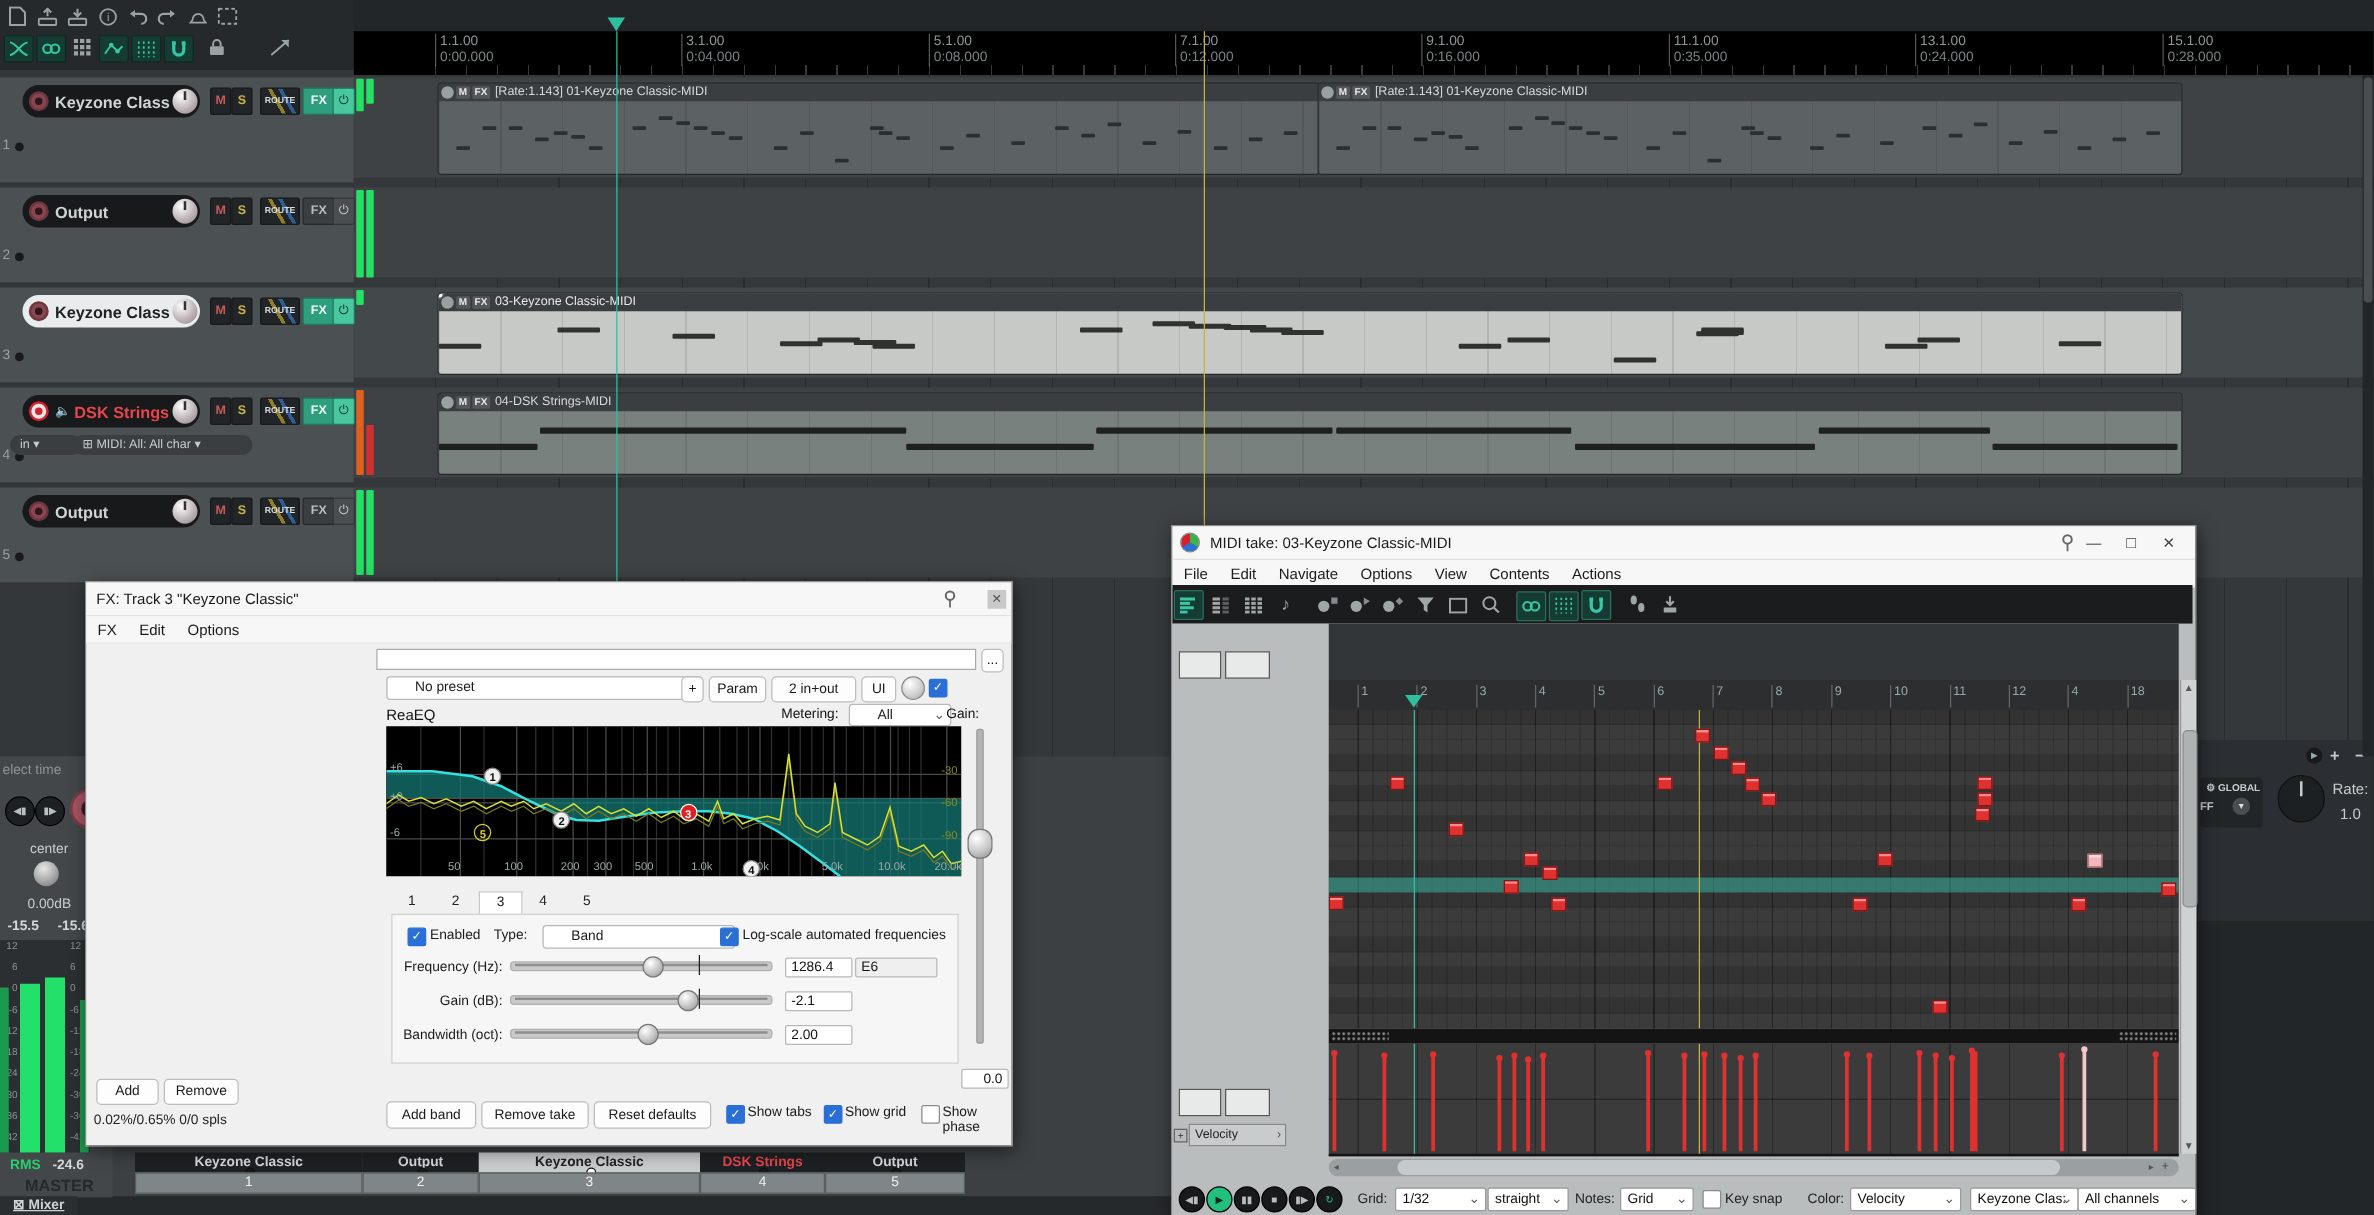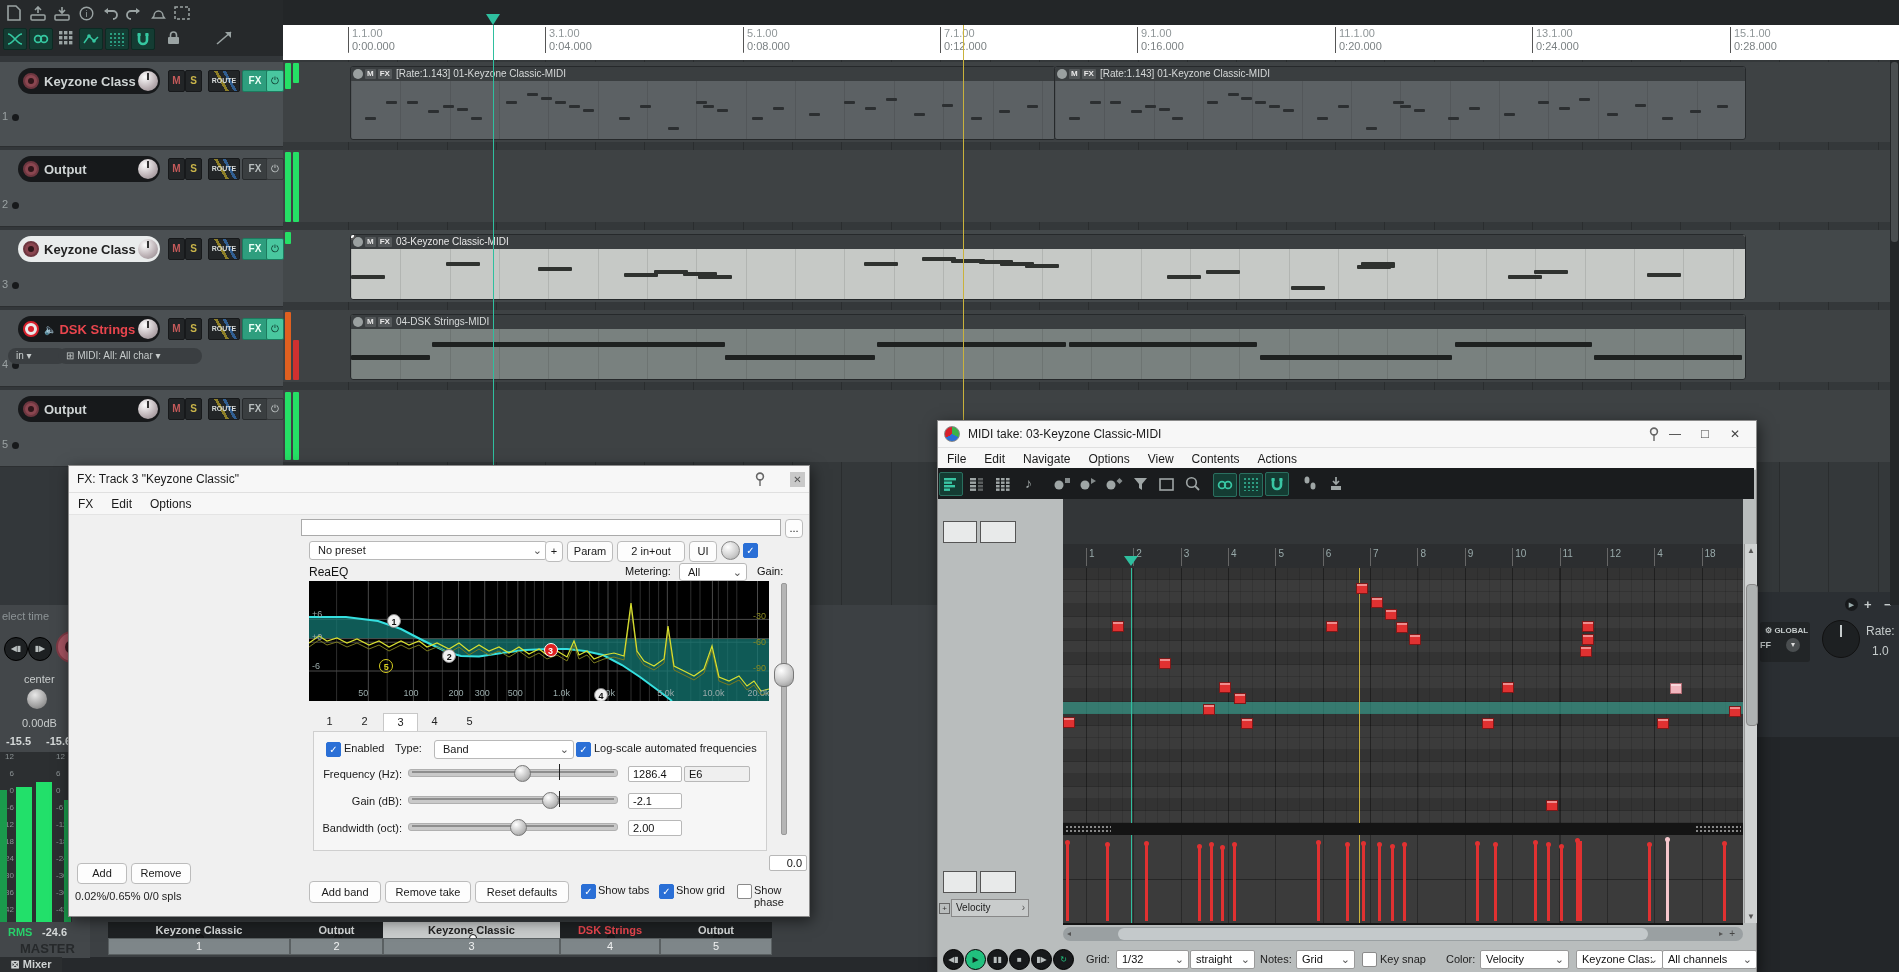--- a/index.html
+++ b/index.html
@@ -6,21 +6,21 @@
   body{width:1899px;height:972px;position:relative;overflow:hidden;
        font-family:"Liberation Sans",sans-serif;font-size:12px;color:#ccc;
        -webkit-font-smoothing:antialiased;}
   .abs{position:absolute;}
   
   #toolbar{left:0;top:0;width:283px;height:56px;background:#26292b;}
   .tbico{display:inline-flex;align-items:center;justify-content:center;width:22px;height:20px;
          margin:1px 1px;color:#9aa3a3;font-size:14px;vertical-align:top;}
   .tbico.on{background:#143c33;border:1px solid #0c2a23;color:#35c7a1;border-radius:2px;}
   .tbico svg{display:block;}
-  #ruler{left:283px;top:25px;width:1616px;height:35px;background:#ffffff;border-bottom:1px solid #e5e5e5;}
+  #ruler{left:283px;top:25px;width:1616px;height:35px;background:#000000;border-bottom:1px solid #e5e5e5;}
   #rulertop{left:283px;top:0;width:1616px;height:25px;background:#232628;}
   .rmark{position:absolute;top:2px;color:#8f9698;font-size:11px;line-height:13px;border-left:1px solid #555;
          padding-left:3px;}
   .rmark .t2{color:#7c8284;}
   #lanes{left:283px;top:60px;width:1616px;height:545px;background:#34383a;}
   .lane{position:absolute;left:0;width:1616px;background:#3e4244;}
   #grid{left:65px;top:0;width:1551px;height:545px;
         background-image:repeating-linear-gradient(90deg,rgba(0,0,0,0.20) 0 1px,transparent 1px 49.35px);}
   #tcp{left:0;top:56px;width:283px;height:549px;background:#33373a;}
   .tcprow{position:absolute;left:0;width:283px;background:#4b5053;border-bottom:1px solid #2c2f31;}
@@ -67,21 +67,21 @@
   .titlebar{height:26px;background:#f7f7f7;border-bottom:1px solid #e0e0e0;display:flex;align-items:center;color:#1a1a1a;}
   .titlebar .t{font-size:12px;margin-left:8px;}
   .menubar{height:21px;background:#f7f7f7;display:flex;align-items:center;color:#1a1a1a;border-bottom:1px solid #e4e4e4;}
   .menubar span{padding:2px 9px;font-size:12px;}
   .winbtn{width:30px;height:20px;text-align:center;line-height:20px;color:#444;font-size:12px;}
   .pin svg{display:block;}
   
   .wbtn{background:#fdfdfd;border:1px solid #bcbcbc;border-radius:4px;font-size:11px;color:#1a1a1a;
         text-align:center;position:absolute;}
   .dd{background:#fff;border:1px solid #b8b8b8;border-radius:3px;font-size:11px;color:#1a1a1a;
-      position:absolute;padding-left:8px;}
+      position:absolute;padding-left:22px;}
   .dd .arr{position:absolute;right:4px;top:0;color:#555;}
   .cb{position:absolute;width:13px;height:13px;border-radius:2px;font-size:10px;line-height:13px;
       text-align:center;}
   .cb.on{background:#2a6fd6;color:#fff;border:1px solid #2a6fd6;}
   .cb.off{background:#fff;border:1px solid #8a8a8a;}
   .cblabel{position:absolute;font-size:11px;color:#1a1a1a;}
   .hslider{position:absolute;height:14px;}
   .hslider .track{position:absolute;left:0;right:0;top:4px;height:6px;background:#c9c9c9;border-radius:3px;
                   border:1px solid #b0b0b0;}
   .hslider .inner{position:absolute;left:4px;right:4px;top:6px;height:2px;background:#8e8e8e;}
@@ -232,21 +232,21 @@
       <div class="rmark" style="left: 657px;">
         <div class="t1">7.1.00</div>
         <div class="t2">0:12.000</div>
       </div>
       <div class="rmark" style="left: 854px;">
         <div class="t1">9.1.00</div>
         <div class="t2">0:16.000</div>
       </div>
       <div class="rmark" style="left: 1052px;">
         <div class="t1">11.1.00</div>
-        <div class="t2">0:20.000</div>
+        <div class="t2">0:35.000</div>
       </div>
       <div class="rmark" style="left: 1249px;">
         <div class="t1">13.1.00</div>
         <div class="t2">0:24.000</div>
       </div>
       <div class="rmark" style="left: 1447px;">
         <div class="t1">15.1.00</div>
         <div class="t2">0:28.000</div>
       </div>
       <div style="position: absolute; left: 65px; top: 27px; right: 0px; height: 8px; background-image: repeating-linear-gradient(90deg, rgba(255, 255, 255, 0.22) 0px, rgba(255, 255, 255, 0.22) 1px, transparent 1px, transparent 24.7px);"></div>
@@ -540,21 +540,21 @@
     <div class="meterbar abs" style="left: 293px; top: 63px; width: 6px; height: 20px; background: rgb(37, 224, 101);"></div>
     <div class="meterbar abs" style="left: 285px; top: 152px; width: 6px; height: 70px; background: rgb(37, 224, 101);"></div>
     <div class="meterbar abs" style="left: 293px; top: 152px; width: 6px; height: 70px; background: rgb(37, 224, 101);"></div>
     <div class="meterbar abs" style="left: 285px; top: 232px; width: 6px; height: 12px; background: rgb(37, 224, 101);"></div>
     <div class="meterbar abs" style="left: 285px; top: 312px; width: 6px; height: 68px; background: rgb(224, 96, 32);"></div>
     <div class="meterbar abs" style="left: 293px; top: 340px; width: 6px; height: 40px; background: rgb(208, 48, 48);"></div>
     <div class="meterbar abs" style="left: 285px; top: 392px; width: 6px; height: 68px; background: rgb(37, 224, 101);"></div>
     <div class="meterbar abs" style="left: 293px; top: 392px; width: 6px; height: 68px; background: rgb(37, 224, 101);"></div>
     <div class="cursor abs" style="left: 493px; background: rgb(47, 191, 159);"></div>
     <div class="cursor abs" style="left: 963px; background: rgb(201, 178, 60);"></div>
-    <div class="abs" style="position: absolute; left: 0px; top: 957px; width: 62px; height: 15px; background: rgb(43, 46, 48); color: rgb(207, 211, 211); font-size: 11px; font-weight: bold; line-height: 15px; text-align: center;">⊠ Mixer</div>
+    <div class="abs" style="position: absolute; left: 0px; top: 957px; width: 62px; height: 15px; background: rgb(43, 46, 48); color: rgb(207, 211, 211); font-size: 11px; font-weight: bold; line-height: 15px; text-align: center; text-decoration: underline;">⊠ Mixer</div>
     <div class="abs" style="position: absolute; left: 1890px; top: 60px; width: 9px; height: 545px; background: rgb(35, 38, 40);"></div>
     <div class="abs" style="position: absolute; left: 1891px; top: 62px; width: 7px; height: 180px; background: rgb(74, 78, 80); border-radius: 3px;"></div>
   </div>
 
 <div class="win" id="fxwin" style="left:68px;top:465px;width:740px;height:450px;">
   <div class="titlebar">
     <span class="t">FX: Track 3 "Keyzone Classic"</span>
     <span class="pin" style="margin-left:auto;margin-right:24px;">
       <svg width="12" height="15">
           <circle cx="6" cy="4.5" r="3.4" fill="none" stroke="#666" stroke-width="1.6"></circle>

